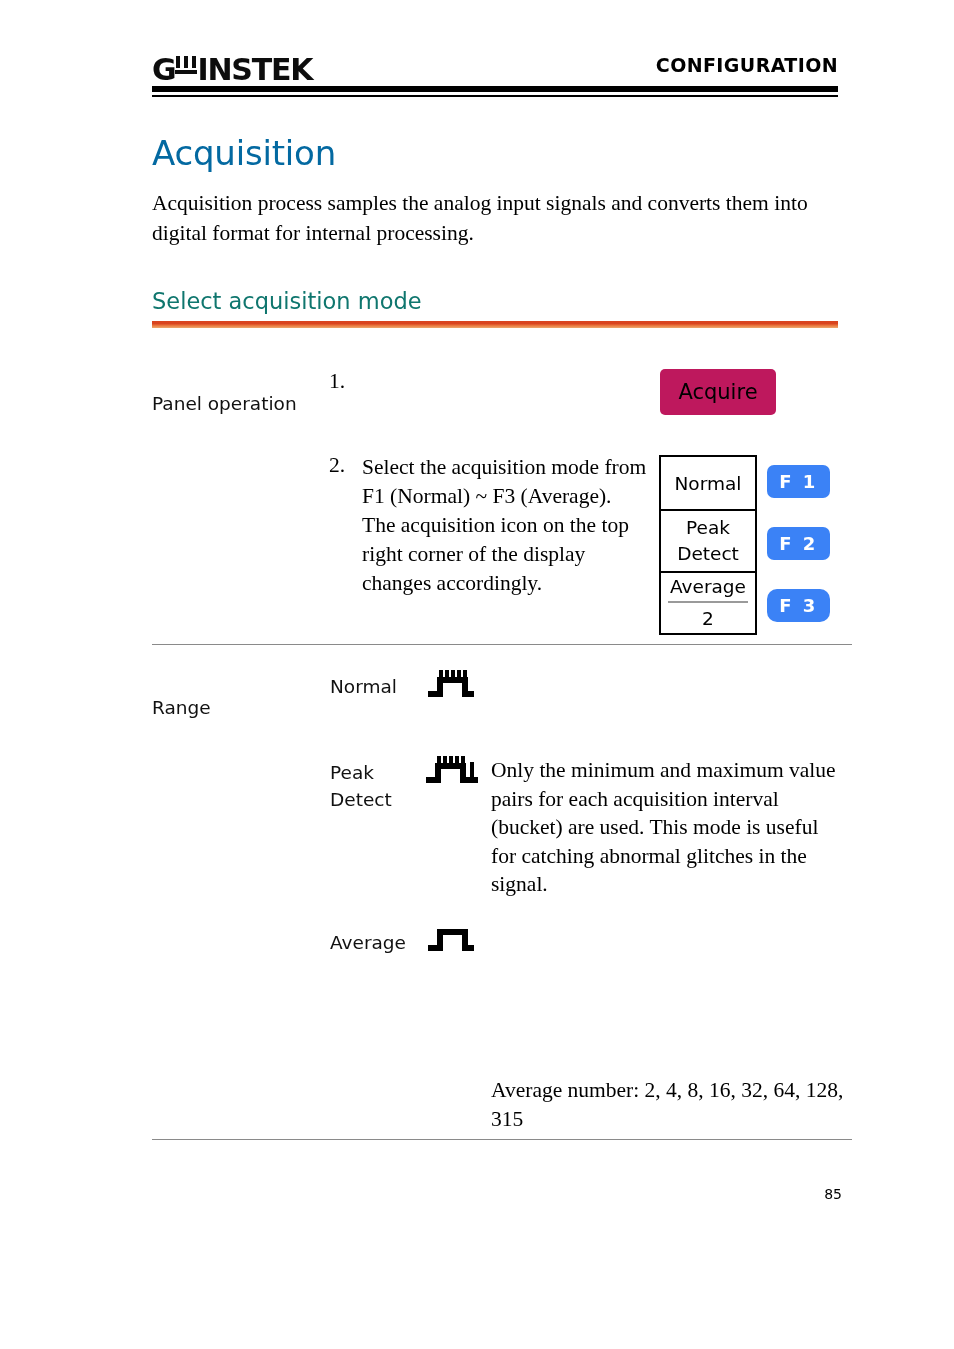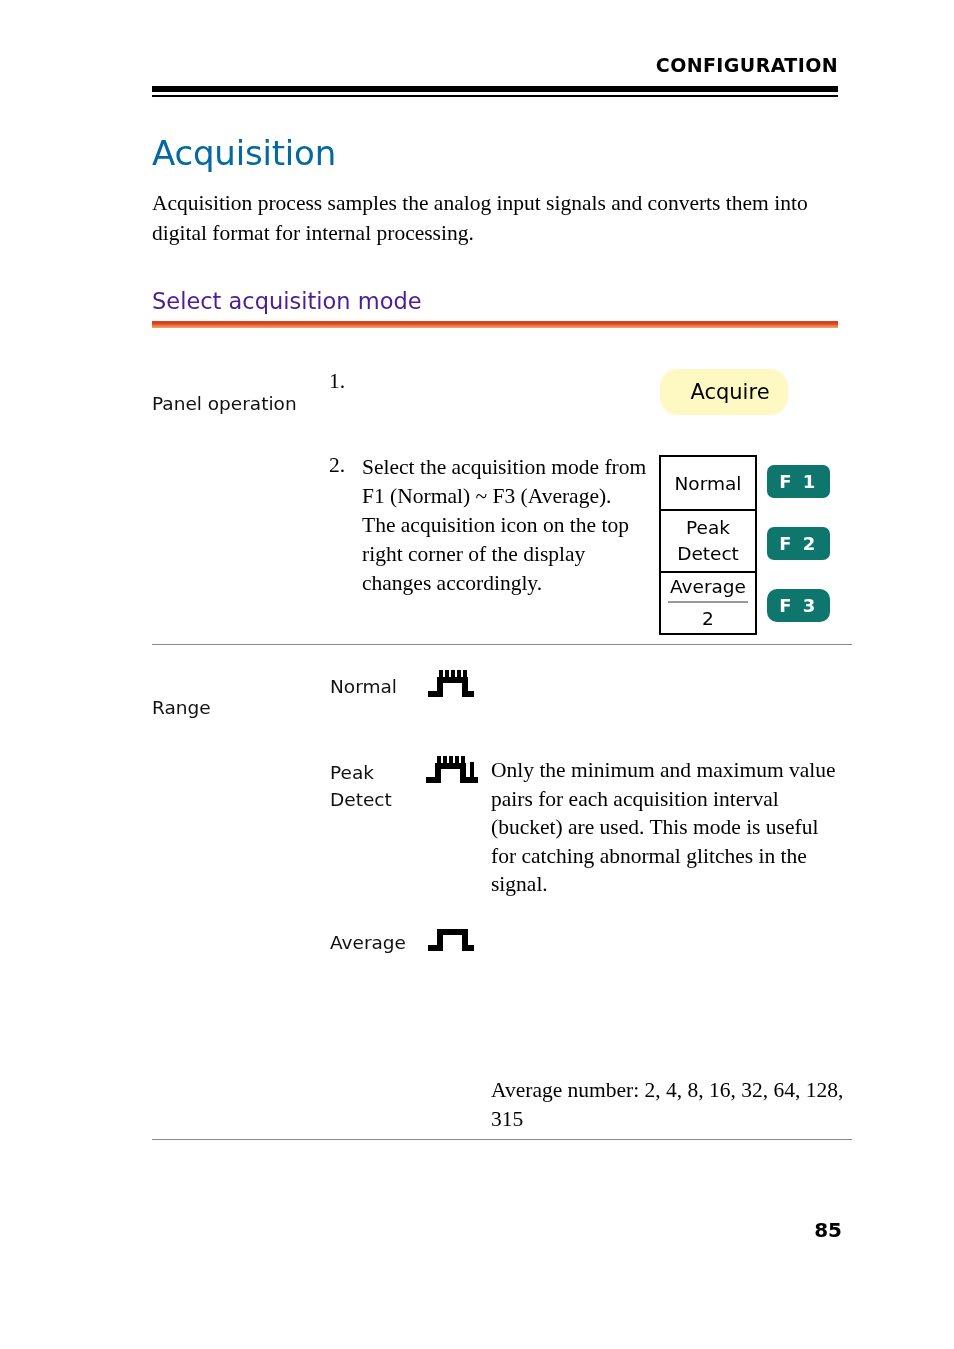--- a/index.html
+++ b/index.html
@@ -100,21 +100,21 @@
     line-height: 30px;
     color: #000;
   }
   .h2 {
     position: absolute;
     left: 152px;
     top: 288px;
     font-family: "DejaVu Sans", sans-serif;
     font-weight: normal;
     font-size: 22.5px;
-    color: #4c1d95;
+    color: #0f766e;
   }
   .h2-rule {
     position: absolute;
     left: 152px;
     top: 321px;
     width: 686px;
     height: 7px;
     background: linear-gradient(to bottom,
       #d9441f 0%, #d9441f 38%,
       #e8713a 62%, #eea96d 100%);
@@ -155,29 +155,28 @@
     color: #000;
   }
 
   
   .acquire-key {
     position: absolute;
     left: 660px;
     top: 369px;
     width: 116px;
     height: 46px;
-    background: #fef9c3;
-    border-radius: 18px;
+    background: #be185d;
+    border-radius: 5px;
     display: flex;
     align-items: center;
     justify-content: center;
     font-family: "DejaVu Sans", sans-serif;
     font-size: 21px;
     color: #000;
-    padding-left: 12px;
   }
 
   
   .menu-box {
     position: absolute;
     left: 659px;
     top: 455px;
     width: 98px;
     border: 2px solid #000;
     background: #fff;
@@ -207,21 +206,21 @@
   .menu-cell.c3 .avg-value {
     line-height: 28px;
     padding-top: 2px;
   }
 
   
   .fkey {
     position: absolute;
     width: 63px;
     height: 33px;
-    background: #0f766e;
+    background: #3b82f6;
     border-radius: 7px;
     display: flex;
     align-items: center;
     justify-content: center;
     font-family: "DejaVu Sans", sans-serif;
     font-weight: bold;
     font-size: 18px;
     color: #ffffff;
     letter-spacing: 2.5px;
   }
@@ -248,33 +247,41 @@
     font-family: "Liberation Serif", serif;
     font-size: 21.5px;
     line-height: 28.5px;
     color: #000;
   }
 
   
   .page-no {
     position: absolute;
     right: 112px;
-    top: 1218px;
-    font-family: "DejaVu Sans", sans-serif;
-    font-weight: bold;
-    font-size: 20px;
+    top: 1186px;
+    font-family: "DejaVu Sans", sans-serif;
+    font-weight: normal;
+    font-size: 14px;
     color: #000;
   }
 </style>
 </head>
 <body>
 
 <div class="page">
 
   <div class="header">
+    <div class="logo">
+      <span>G</span><span class="gw-w"><svg width="22" height="24" viewBox="0 0 22 24" aria-hidden="true">
+            <rect x="1" y="0" width="4" height="12" fill="#0d0d0d"></rect>
+            <rect x="9" y="0" width="4" height="12" fill="#0d0d0d"></rect>
+            <rect x="17" y="0" width="4" height="12" fill="#0d0d0d"></rect>
+            <rect x="0" y="14" width="22" height="4" fill="#0d0d0d"></rect>
+          </svg></span><span>INSTEK</span>
+    </div>
     <div class="header-title">CONFIGURATION</div>
   </div>
   <div class="header-rule-thick"></div>
   <div class="header-rule-thin"></div>
 
   <h1 class="h1" style="margin:0;">Acquisition</h1>
   <div class="intro">Acquisition process samples the analog input signals and converts them into digital format for internal processing.</div>
   <h2 class="h2" style="margin:0;">Select acquisition mode</h2>
   <div class="h2-rule"></div>
 

